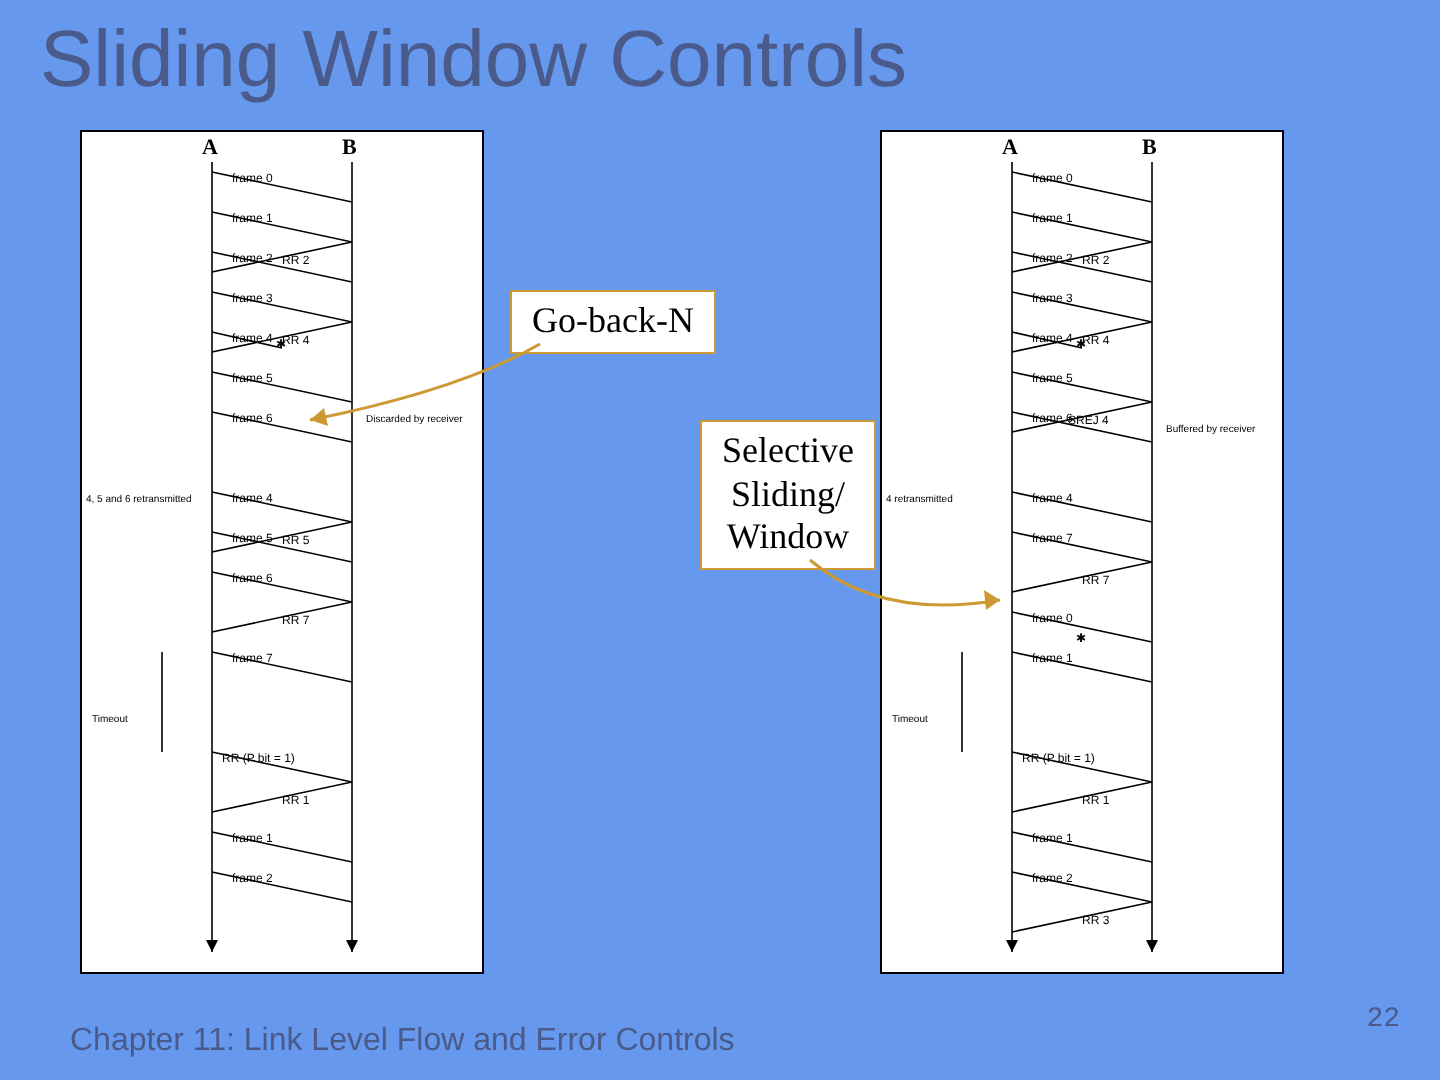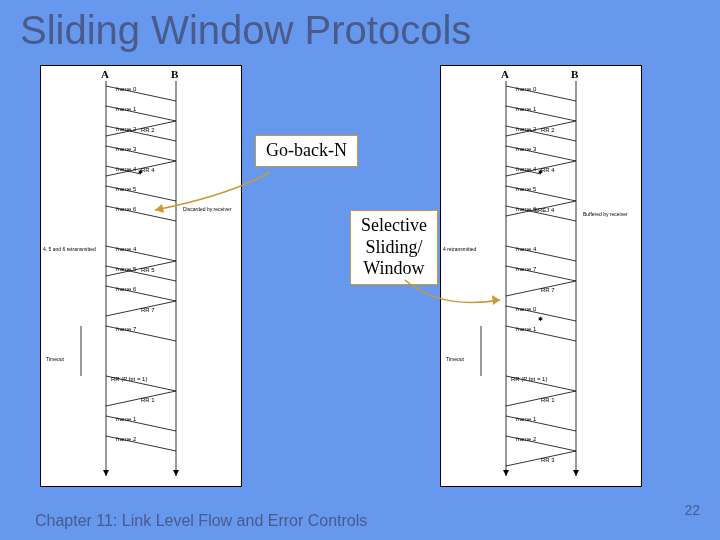--- a/index.html
+++ b/index.html
@@ -50,41 +50,41 @@
     background: #fff;
     border: 1px solid #cc9933;
     padding: 4px 10px;
     font-family: 'Times New Roman', serif;
     font-size: 18px;
     color: #000;
     text-align: center;
     line-height: 1.2;
   }
   .callout-gobackn {
-    top: 135px;
+    top: 145px;
     left: 255px;
   }
   .callout-selective {
     top: 210px;
     left: 350px;
     font-family: Liberation Serif, serif;
   }
   .footer-text {
     position: absolute;
     bottom: 10px;
     left: 35px;
     font-family: 'Comic Sans MS', cursive, sans-serif;
     font-size: 16px;
     color: #4a5a8a;
   }
   .page-number {
     position: absolute;
     bottom: 22px;
     right: 20px;
-    font-family: Liberation Sans, sans-serif;
+    font-family: Liberation Mono, monospace;
     font-size: 14px;
     color: #4a5a8a;
   }
   .msg-line {
     stroke: #000;
     stroke-width: 0.8;
     fill: none;
   }
   .msg-text {
     font-family: Arial, sans-serif;
@@ -97,21 +97,21 @@
     fill: #000;
   }
   .arrow-connector {
     position: absolute;
     pointer-events: none;
   }
 </style>
 </head>
 <body>
 
-<div class="slide-title">Sliding Window Protocols</div>
+<div class="slide-title">Sliding Window Controls</div>
 
 <div class="diagram-panel diagram-left">
   <div class="axis-label" style="top:2px;left:60px;">A</div>
   <div class="axis-label" style="top:2px;left:130px;">B</div>
   <svg width="200" height="420">
     <line x1="65" y1="15" x2="65" y2="410" class="msg-line"></line>
     <line x1="135" y1="15" x2="135" y2="410" class="msg-line"></line>
 
     <line x1="65" y1="20" x2="135" y2="35" class="msg-line"></line>
       <text x="75" y="25" class="msg-text">frame 0</text>

